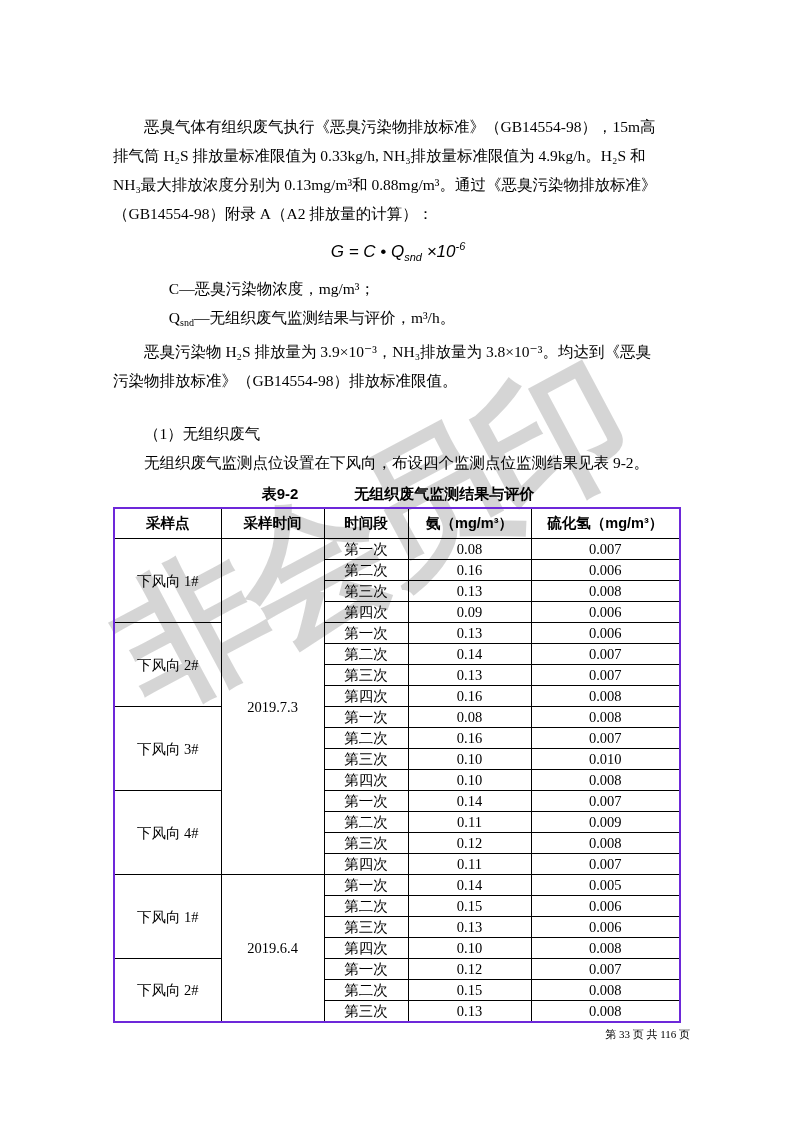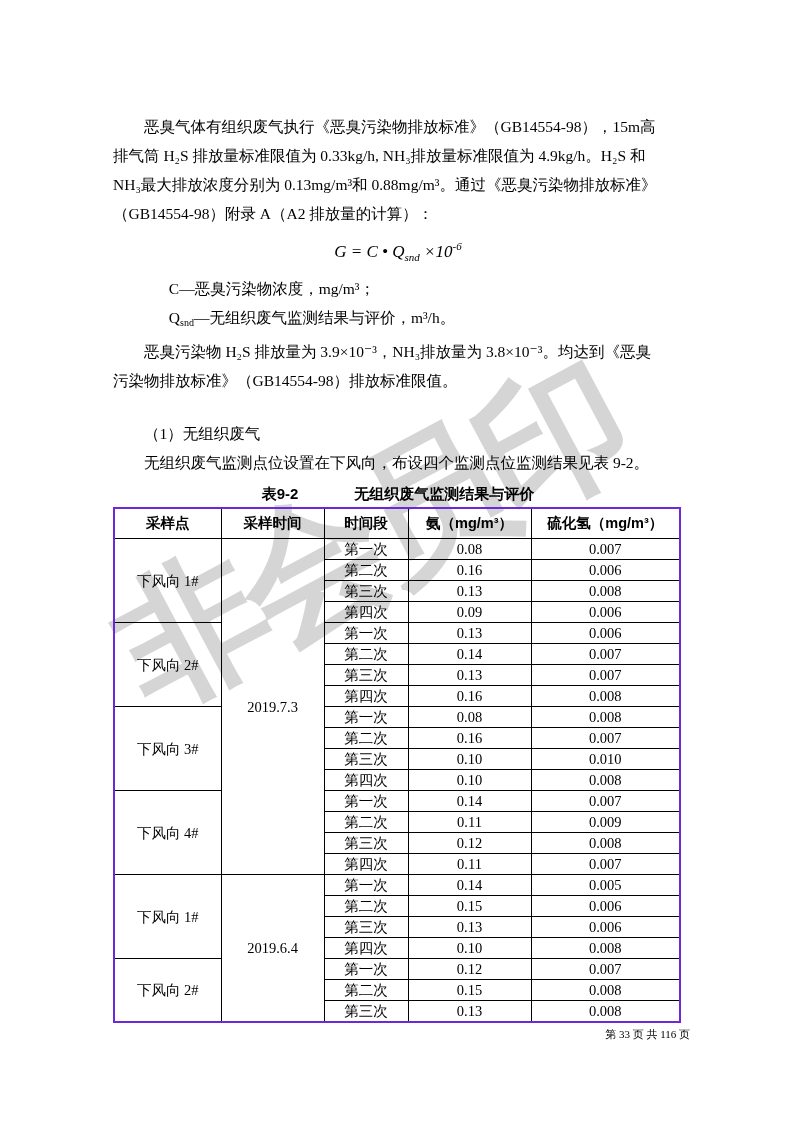--- a/index.html
+++ b/index.html
@@ -18,21 +18,21 @@
   .content{
     position:relative;z-index:1;
     padding:112px 110px 0 113px;
     font-size:15.5px;line-height:29px;
   }
   .tline{white-space:nowrap;}
   .indent{text-indent:2em;}
   .def-indent{padding-left:3.6em;}
   .formula{
     text-align:center;font-style:italic;font-size:17px;line-height:32px;
-    margin:2px 0 1px;font-family:Liberation Serif, serif;
+    margin:2px 0 1px;font-family:Liberation Sans, sans-serif;
   }
   .formula .sub{font-size:11px;vertical-align:-4px;letter-spacing:0;}
   .formula .sup{font-size:11px;vertical-align:7px;}
   .inline-sub{font-size:10px;vertical-align:-3px;}
   .sec-heading{margin-top:24px;}
   .table-caption{
     display:flex;justify-content:center;gap:56px;
     font-family:"Liberation Sans","DejaVu Sans",sans-serif;
     font-weight:bold;font-size:15px;line-height:22px;margin:6px 0 2px;
   }

